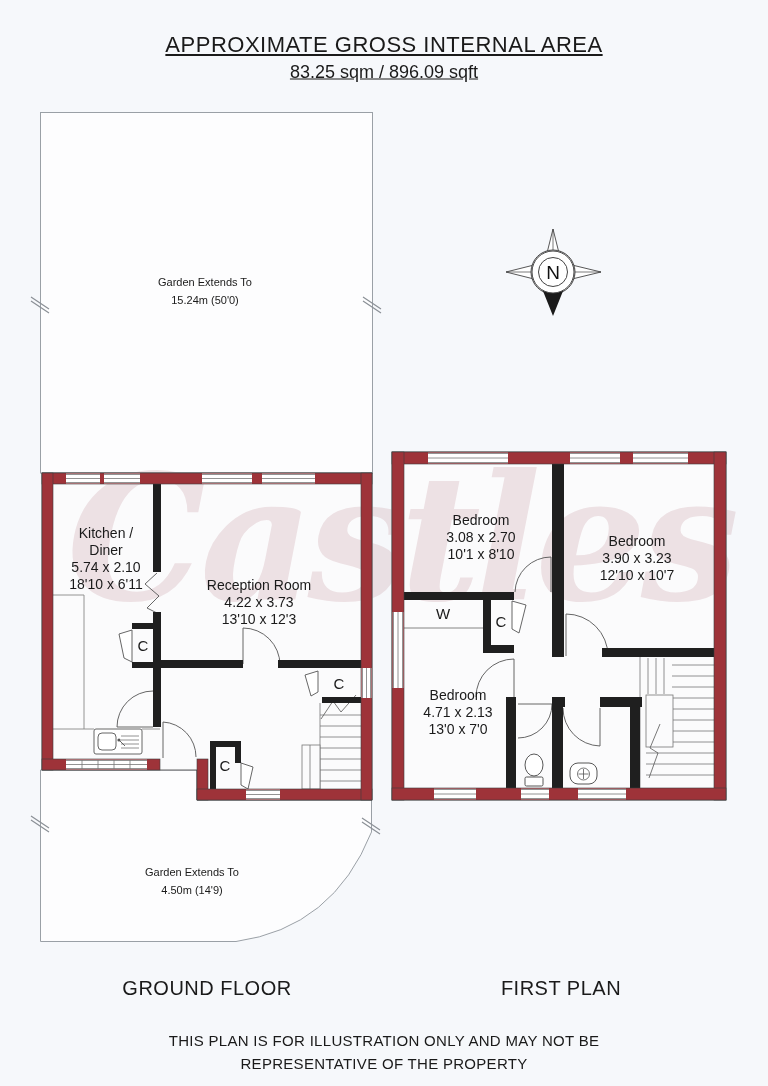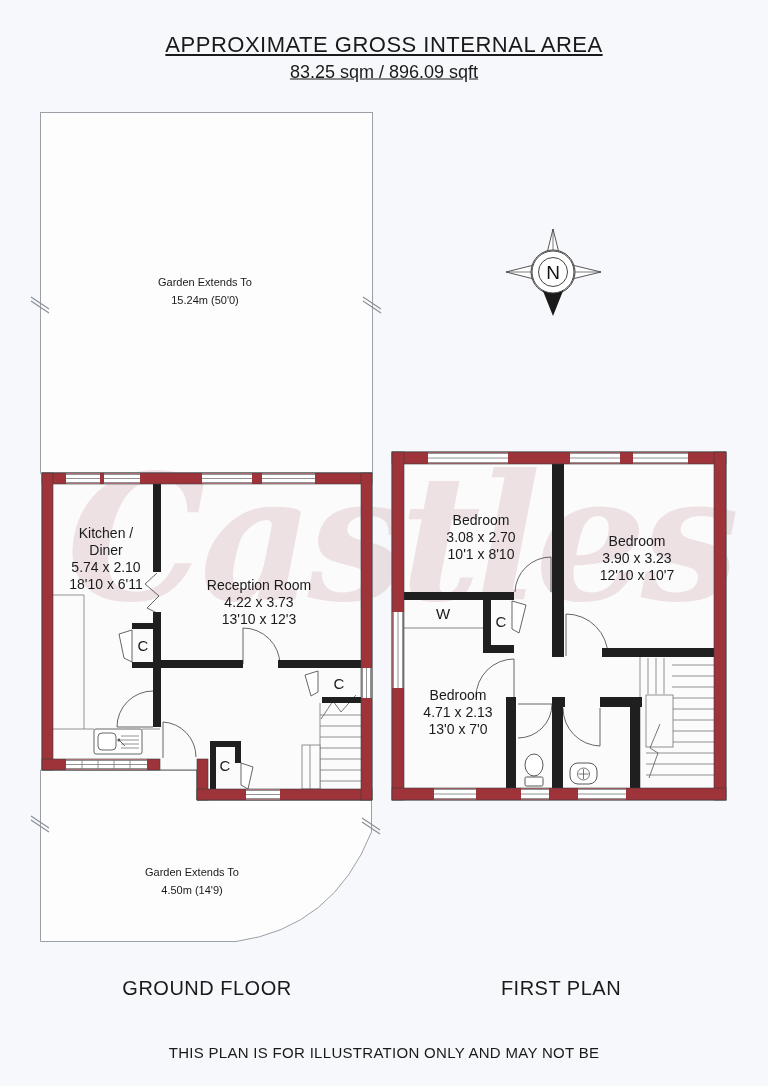--- a/index.html
+++ b/index.html
@@ -261,15 +261,16 @@
   <div class="lbl gdn" style="left:192px;top:881px;">
     <div>Garden Extends To</div>
     <div>4.50m (14'9)</div>
   </div>
 
   <div class="lbl flr" style="left:207px;top:988px;">GROUND FLOOR</div>
   <div class="lbl flr" style="left:561px;top:988px;">FIRST PLAN</div>
 
   <div class="lbl ftr" style="left:384px;top:1052px;">
     <div>THIS PLAN IS FOR ILLUSTRATION ONLY AND MAY NOT BE</div>
+    <div>REPRESENTATIVE OF THE PROPERTY</div>
   </div>
 
 </div>
 
 </body></html>

